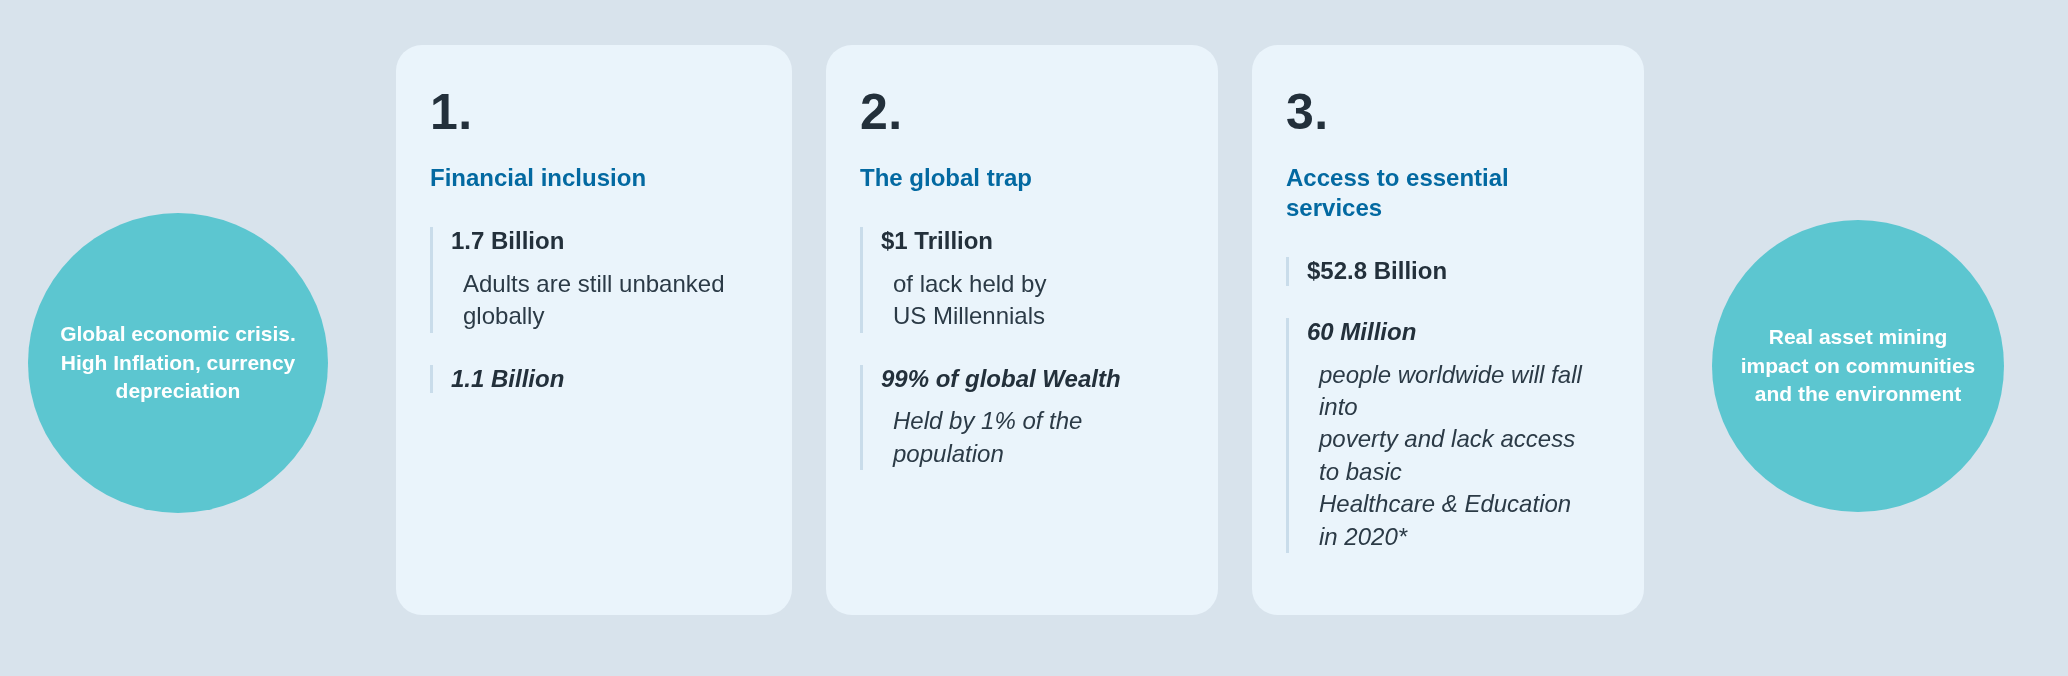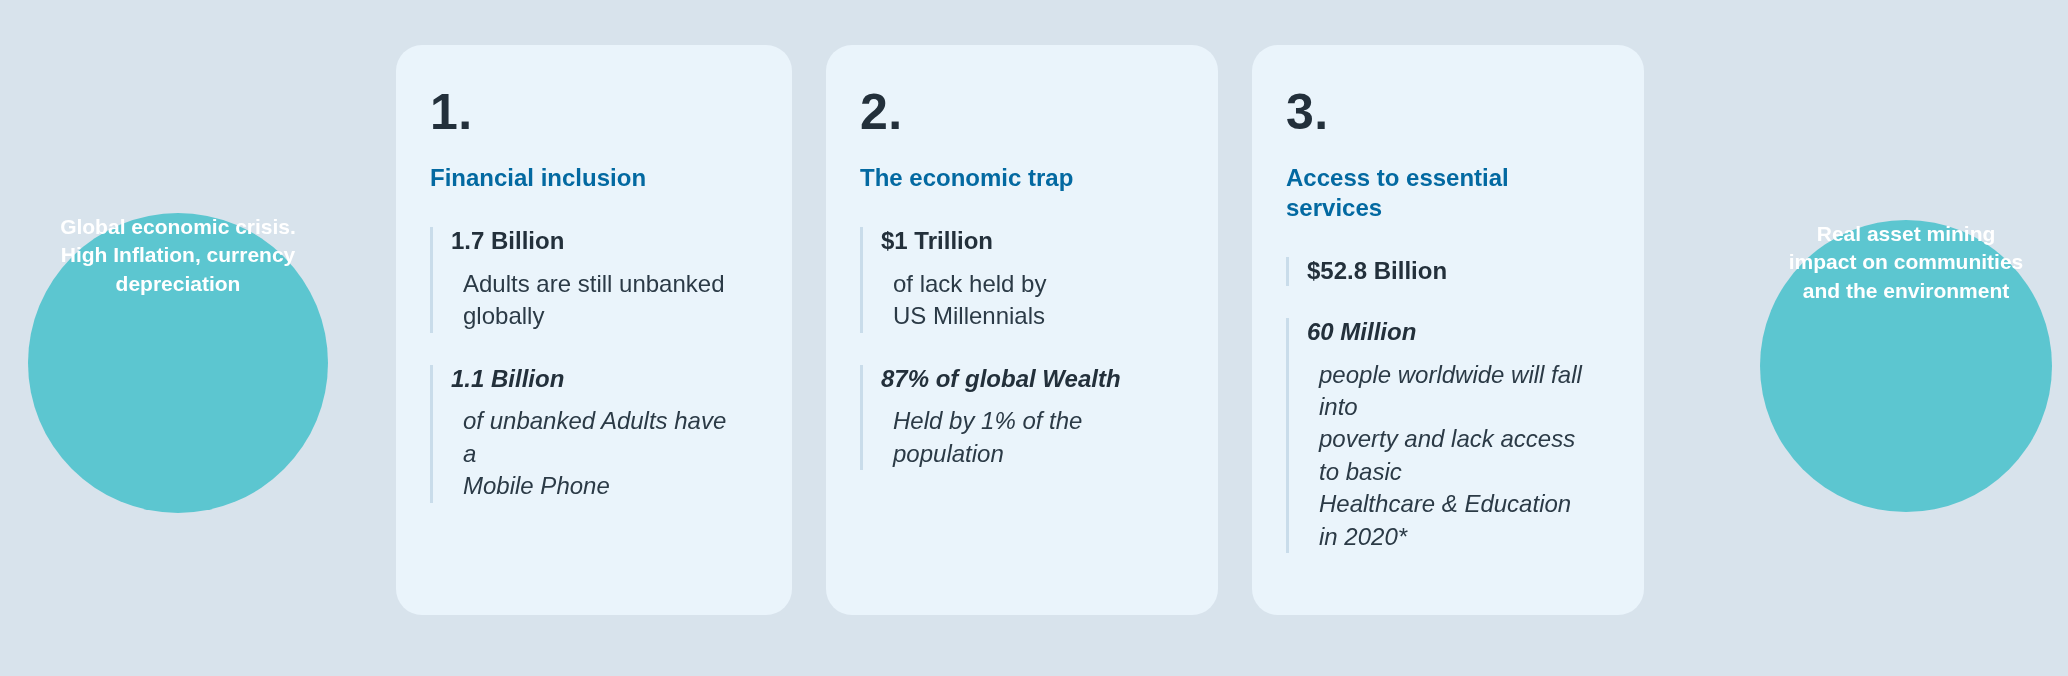--- a/index.html
+++ b/index.html
@@ -18,37 +18,38 @@
     width: 2068px;
     height: 676px;
   }
 
   
   .circle {
     position: absolute;
     border-radius: 50%;
     background: #5cc6d0;
     display: flex;
+    align-items: center;
     justify-content: center;
     text-align: center;
     color: #ffffff;
     font-weight: bold;
     font-size: 21px;
     line-height: 1.35;
     padding: 0 26px;
     box-sizing: border-box;
   }
   .circle-left {
     left: 28px;
     top: 213px;
     width: 300px;
     height: 300px;
   }
   .circle-right {
-    left: 1760px;
+    left: 1712px;
     top: 220px;
     width: 292px;
     height: 292px;
   }
   .circle p {
     margin: 0;
     white-space: pre-line;
   }
 
   
@@ -112,35 +113,33 @@
   <div class="card card-1">
     <p class="card-number">1.</p>
     <p class="card-title">Financial inclusion</p>
     <div class="stat">
       <p class="stat-head">1.7 Billion</p>
       <p class="stat-body">Adults are still unbanked
 globally</p>
     </div>
     <div class="stat">
       <p class="stat-head">1.1 Billion</p>
-      <p class="stat-body">of unbanked Adults have a
-Mobile Phone</p>
     </div>
   </div>
 
   <div class="card card-2">
     <p class="card-number">2.</p>
-    <p class="card-title">The economic trap</p>
+    <p class="card-title">The global trap</p>
     <div class="stat">
       <p class="stat-head">$1 Trillion</p>
       <p class="stat-body">of lack held by
 US Millennials</p>
     </div>
     <div class="stat">
-      <p class="stat-head">87% of global Wealth</p>
+      <p class="stat-head">99% of global Wealth</p>
       <p class="stat-body">Held by 1% of the
 population</p>
     </div>
   </div>
 
   <div class="card card-3">
     <p class="card-number">3.</p>
     <p class="card-title">Access to essential services</p>
     <div class="stat">
       <p class="stat-head">$52.8 Billion</p>

